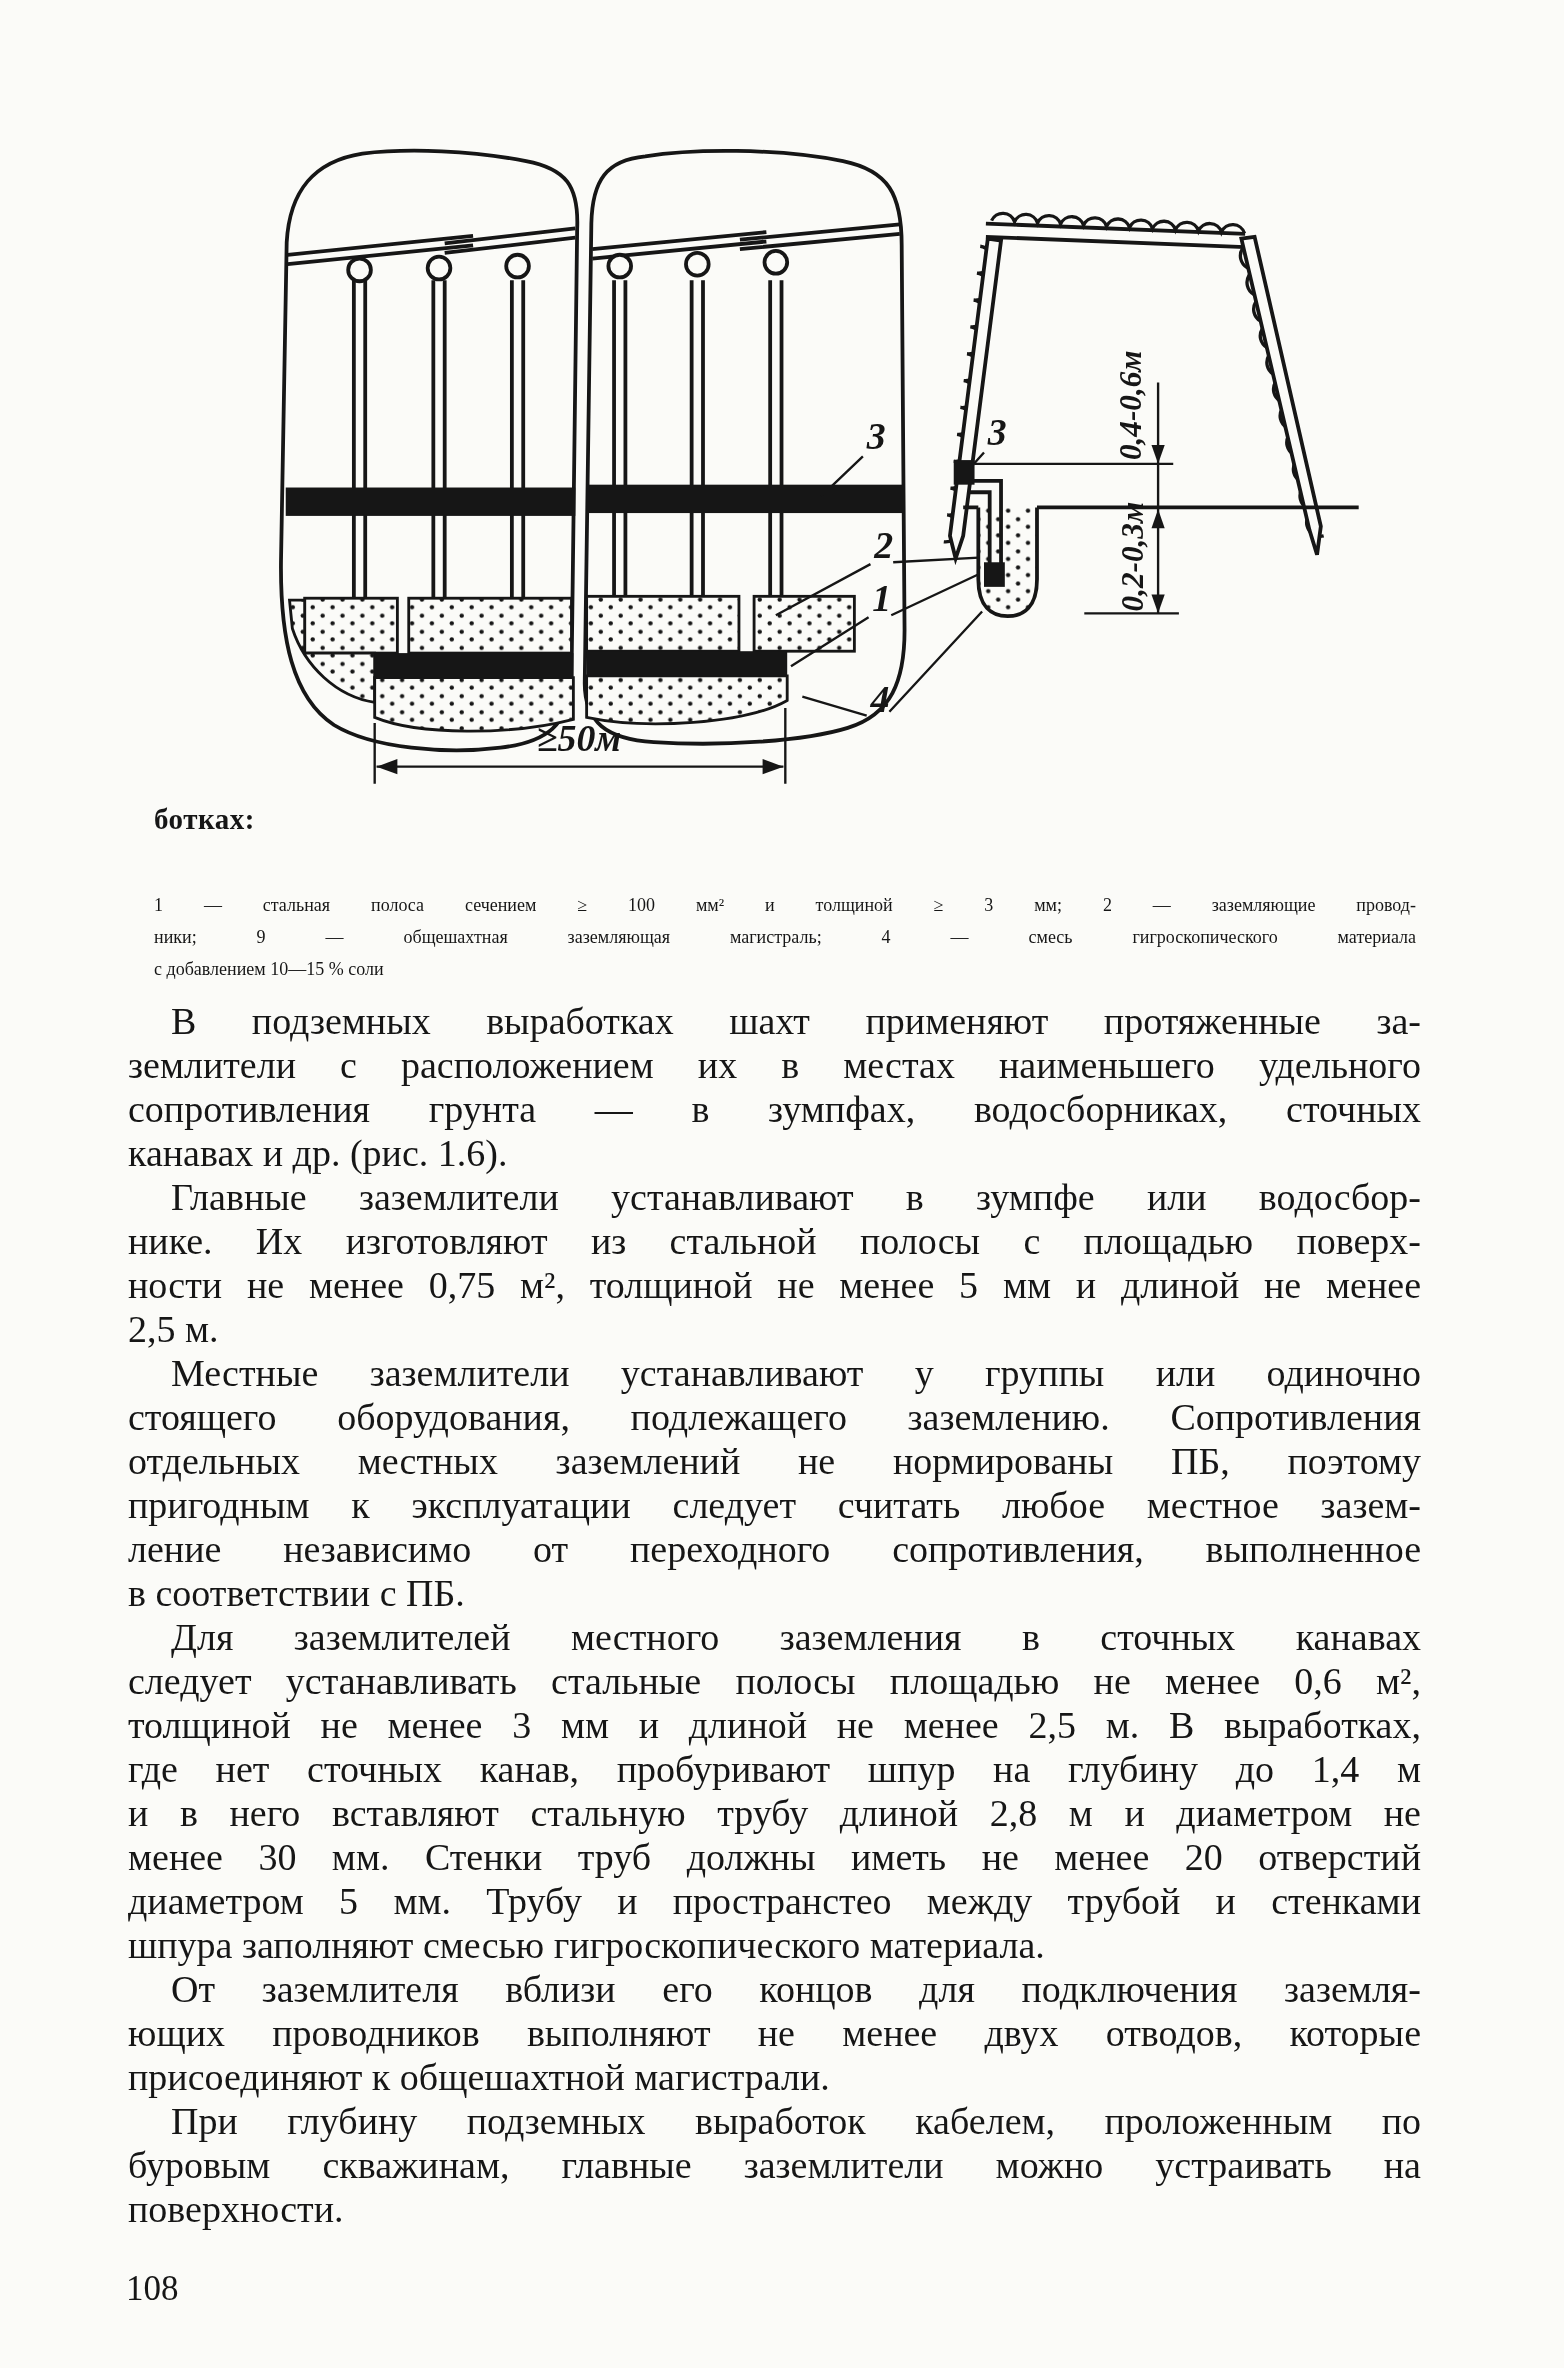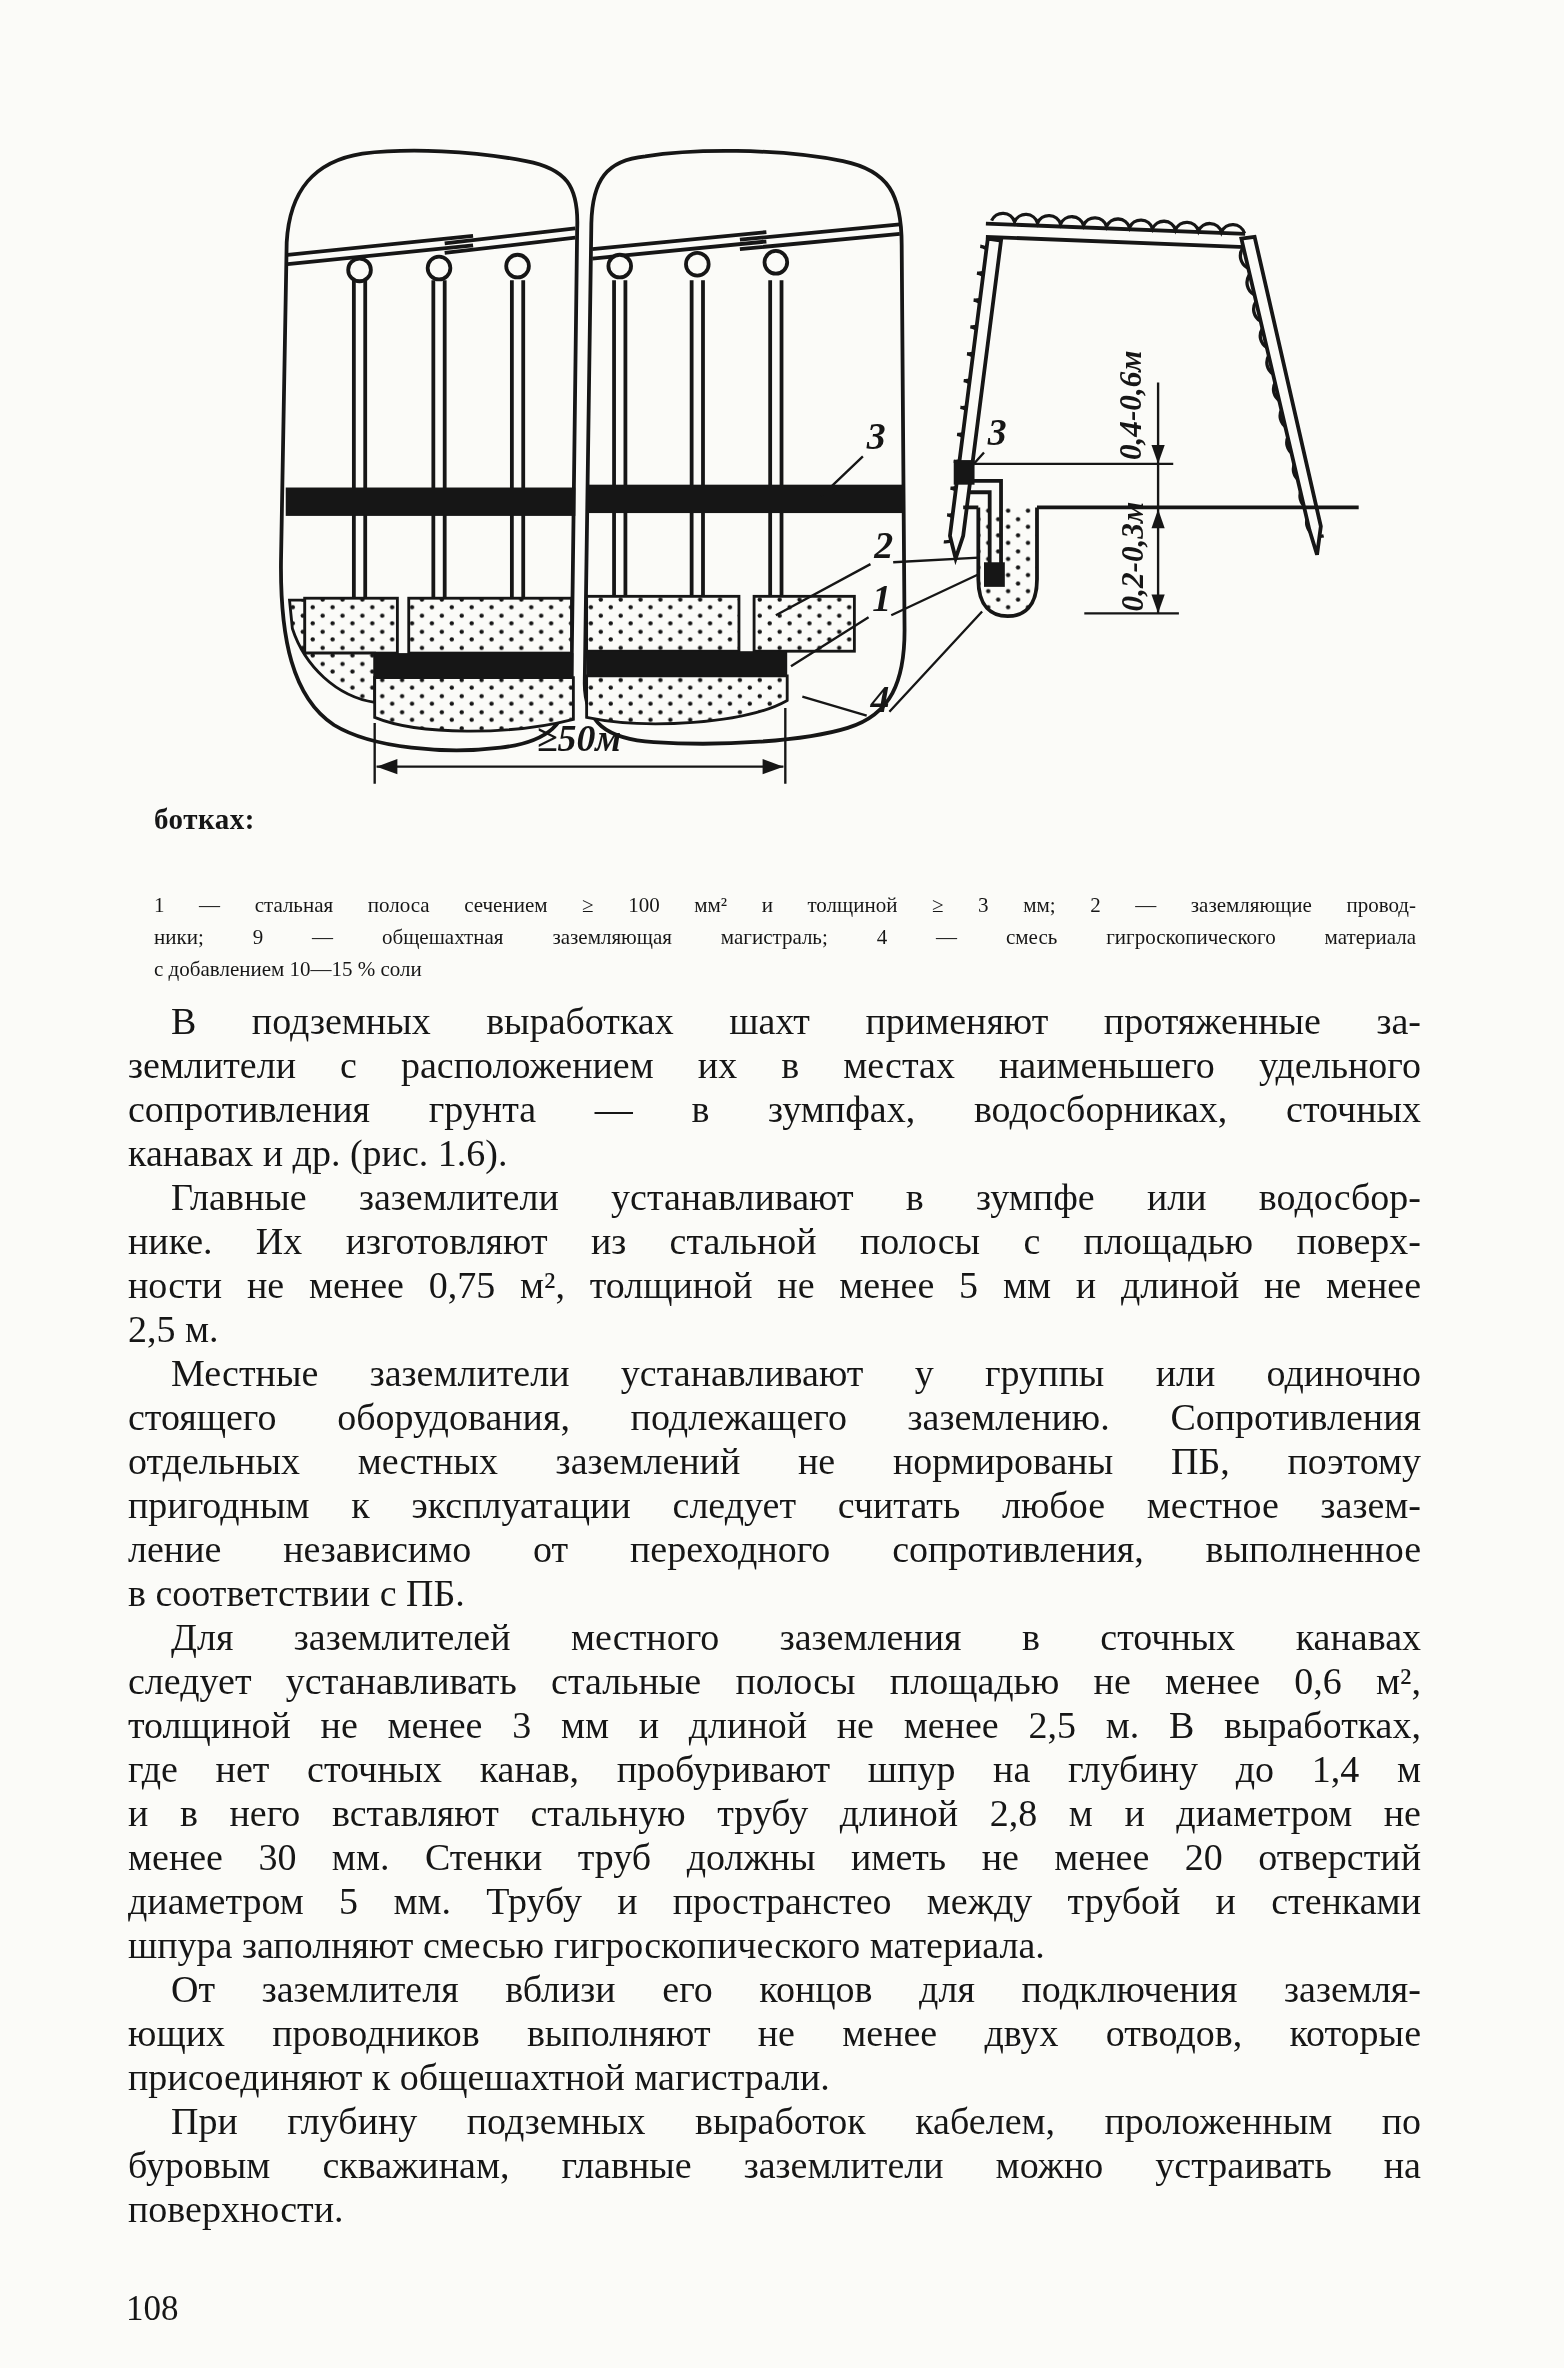--- a/index.html
+++ b/index.html
@@ -11,31 +11,31 @@
   }
   svg.figure{position:absolute;left:0;top:0;}
   .fig-num{font-family:"Liberation Serif",serif;font-style:italic;font-weight:600;font-size:40px;fill:#161616;}
   .fig-dim{font-family:"Liberation Serif",serif;font-style:italic;font-weight:600;font-size:33px;fill:#161616;}
   .cap-title{
     position:absolute;left:154px;top:800px;width:1261px;
     font-weight:bold;font-size:29px;line-height:38px;letter-spacing:0.5px;
   }
   .legend{
     position:absolute;left:154px;top:889px;width:1262px;
-    font-size:21px;line-height:32px;
+    font-size:18px;line-height:32px;
   }
   .body-text{
     position:absolute;left:128px;top:999px;width:1293px;
     font-size:38px;line-height:44px;font-family:Liberation Serif, serif;
   }
   .body-text p{margin:0;padding:0;}
   .jl{text-align:justify;text-align-last:justify;}
   .ll{text-align:right;text-align-last:left;}
   .ind{text-indent:43px;}
-  .pagenum{position:absolute;left:126px;top:2269px;font-size:35px;margin-top:20px;}
+  .pagenum{position:absolute;left:126px;top:2269px;font-size:35px;}
 </style>
 </head>
 <body>
 
 <div class="page">
 
   <svg class="figure" width="1564" height="800" viewBox="0 0 1653 845">
     <defs>
       <pattern id="dots" patternUnits="userSpaceOnUse" width="21" height="17">
         <rect width="21" height="17" fill="#fbfbf8"></rect>

